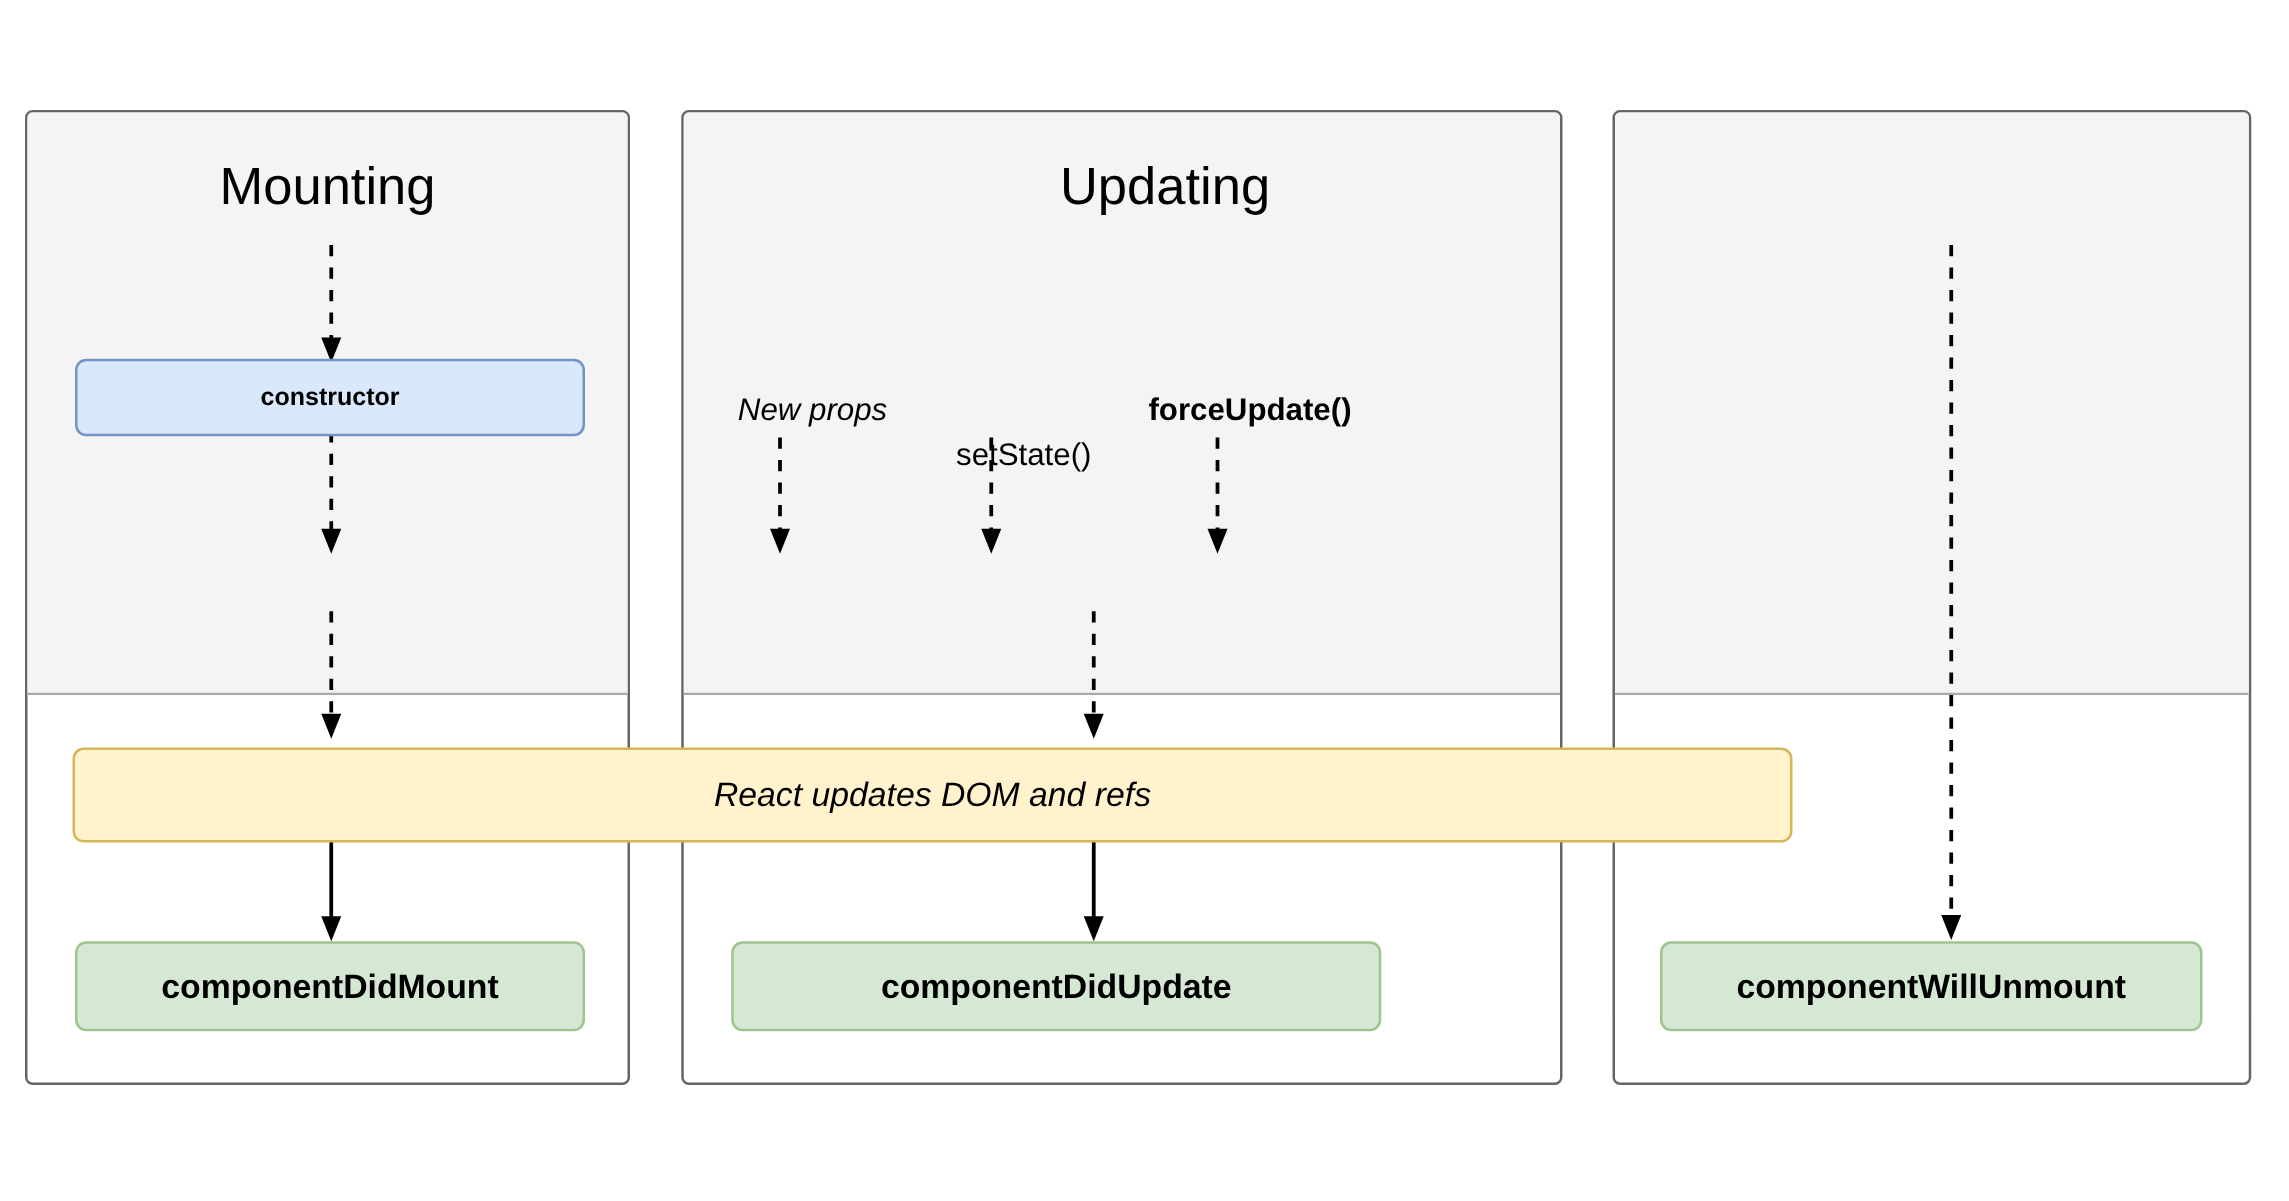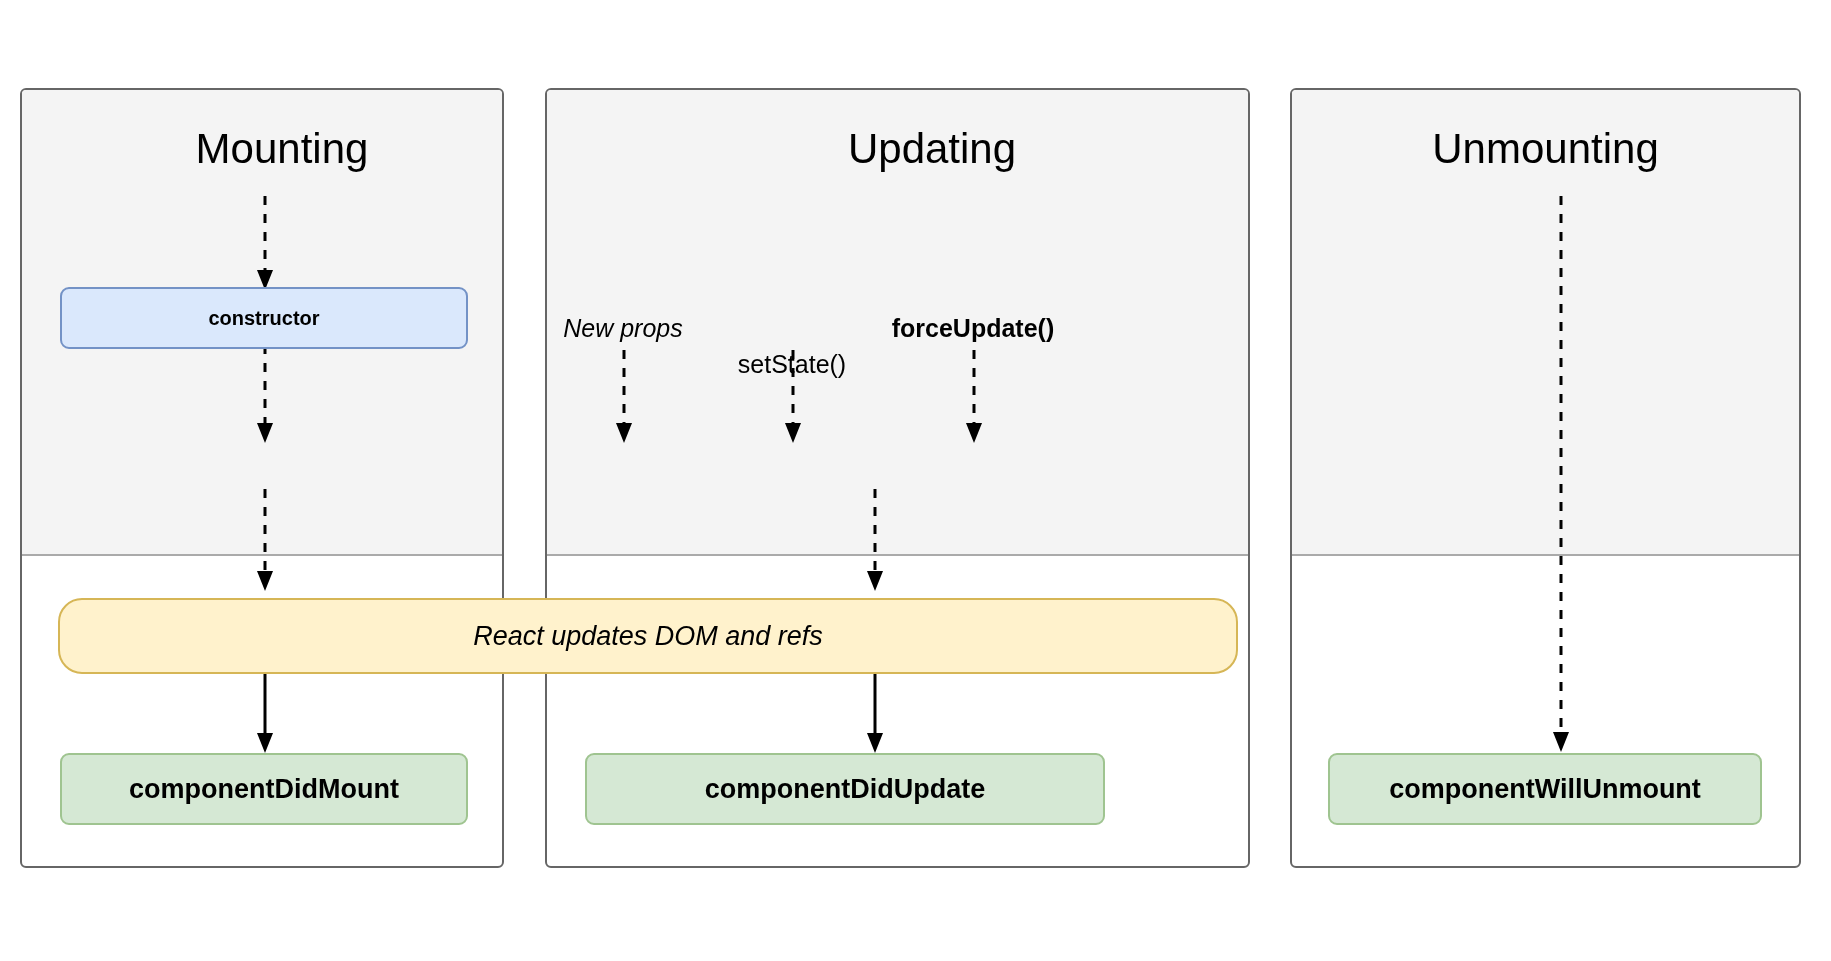--- a/index.html
+++ b/index.html
@@ -76,48 +76,48 @@
   }
 
   
   .trigger-label {
     position: absolute;
     text-align: center;
     font-size: 25px;
     color: #000000;
     white-space: nowrap;
     line-height: 1;
+    padding-left: 27px;
   }
   .trigger-label.italic { font-style: italic; }
 
   
   .conn {
     position: absolute;
   }
   .conn svg { display: block; overflow: visible; }
 </style>
 </head>
 <body>
 
 <div id="stage">
 
   <div class="panel" style="left:20px; top:88px; width:484px; height:780px;">
     <div class="panel-shade" style="left:0px; top:0px; width:480px; height:466px; border-radius:4px 4px 0 0;"></div>
   </div>
-  <div class="panel-title" style="left:20px; top:128px; width:484px;padding-left:20px;">Mounting</div>
+  <div class="panel-title" style="left:20px; top:128px; width:484px;">Mounting</div>
 
   <div class="panel" style="left:545px; top:88px; width:705px; height:780px;">
     <div class="panel-shade" style="left:0px; top:0px; width:701px; height:466px; border-radius:4px 4px 0 0;"></div>
   </div>
   <div class="panel-title" style="left:545px; top:128px; width:774px;">Updating</div>
 
   <div class="panel" style="left:1290px; top:88px; width:511px; height:780px;">
     <div class="panel-shade" style="left:0px; top:0px; width:507px; height:466px; border-radius:4px 4px 0 0;"></div>
   </div>
-  <div class="panel-title" style="left:1290px; top:128px; width:511px;">Unmounting</div>
 
   <div class="trigger-label italic" style="left:503px; top:316px; width:240px;">New props</div>
   <div class="trigger-label" style="left:672px; top:316px; width:240px;margin-top:36px;">setState()</div>
   <div class="trigger-label" style="left:853px; top:316px; width:240px;font-weight:bold;">forceUpdate()</div>
 
   <div class="conn" style="left:256px; top:196px;">
     <svg width="18" height="96" viewBox="0 0 18 96">
       <line x1="9" y1="0" x2="9" y2="78" stroke="#000000" stroke-width="3" stroke-dasharray="9 9"></line>
       <polygon points="9,94 1,74 17,74" fill="#000000"></polygon>
     </svg>
@@ -182,21 +182,21 @@
   <div class="conn" style="left:1552px; top:196px;">
     <svg width="18" height="558" viewBox="0 0 18 558">
       <line x1="9" y1="0" x2="9" y2="538" stroke="#000000" stroke-width="3" stroke-dasharray="9 9"></line>
       <polygon points="9,556 1,536 17,536" fill="#000000"></polygon>
     </svg>
   </div>
 
   <div class="node node-blue" style="left:60px; top:287px; width:408px; height:62px;">constructor</div>
 
 
-  <div class="node node-yellow" style="left:58px; top:598px; width:1180px; height:76px;border-radius:24px;">React updates DOM and refs</div>
+  <div class="node node-yellow" style="left:58px; top:598px; width:1376px; height:76px;">React updates DOM and refs</div>
 
   <div class="node node-green" style="left:60px; top:753px; width:408px; height:72px;">componentDidMount</div>
 
   <div class="node node-green" style="left:585px; top:753px; width:520px; height:72px;">componentDidUpdate</div>
 
   <div class="node node-green" style="left:1328px; top:753px; width:434px; height:72px;">componentWillUnmount</div>
 
 </div>
 
 </body></html>

